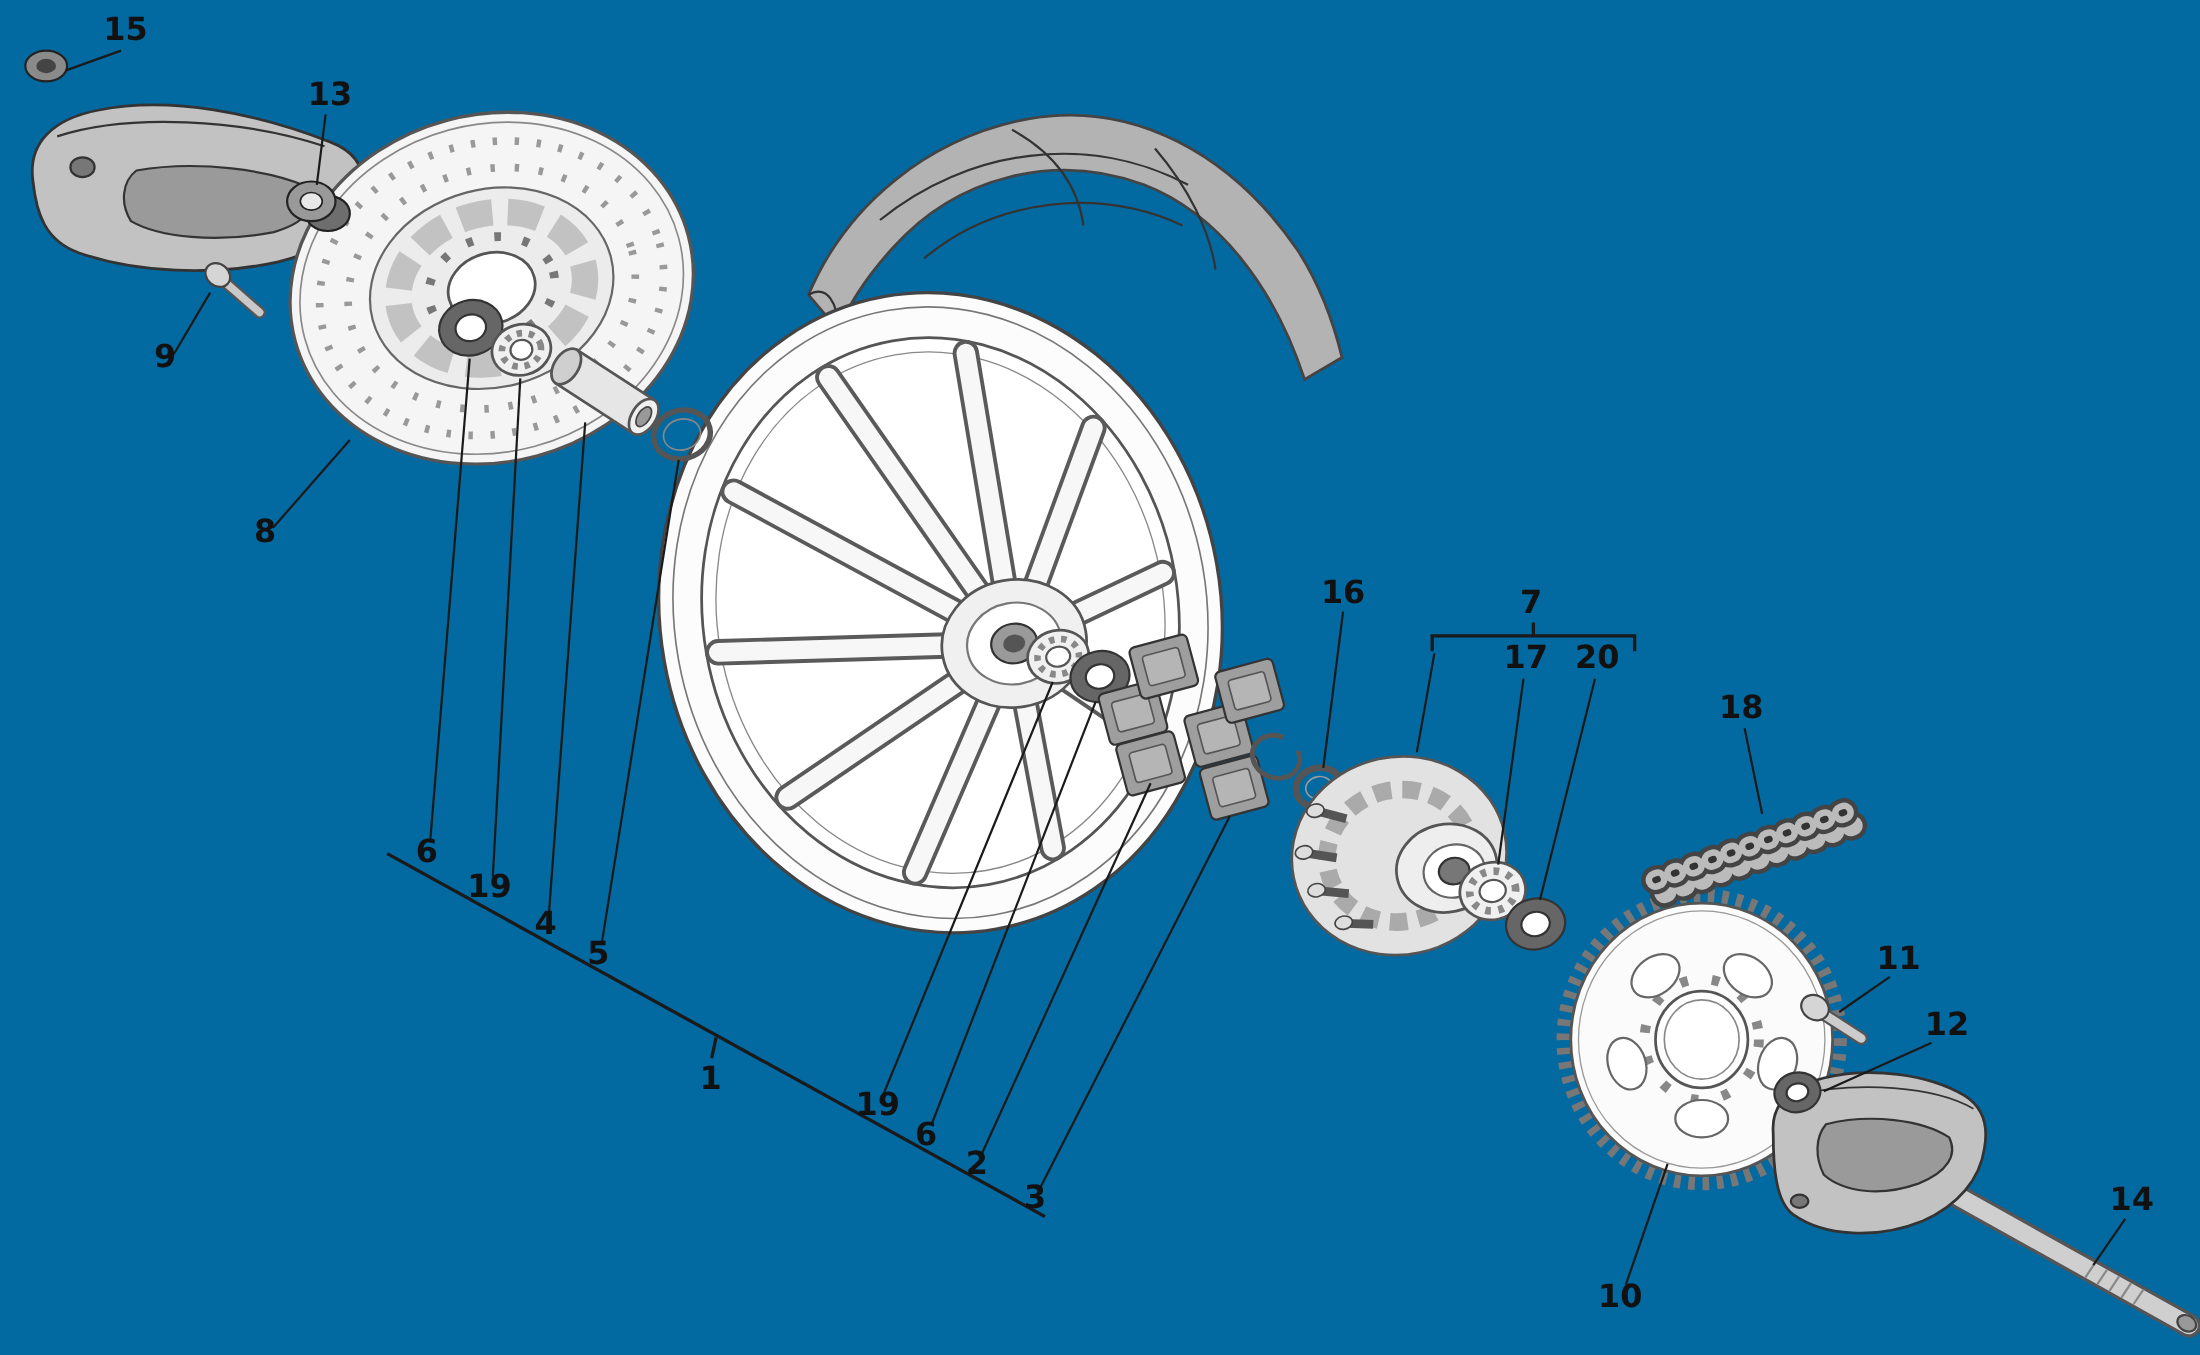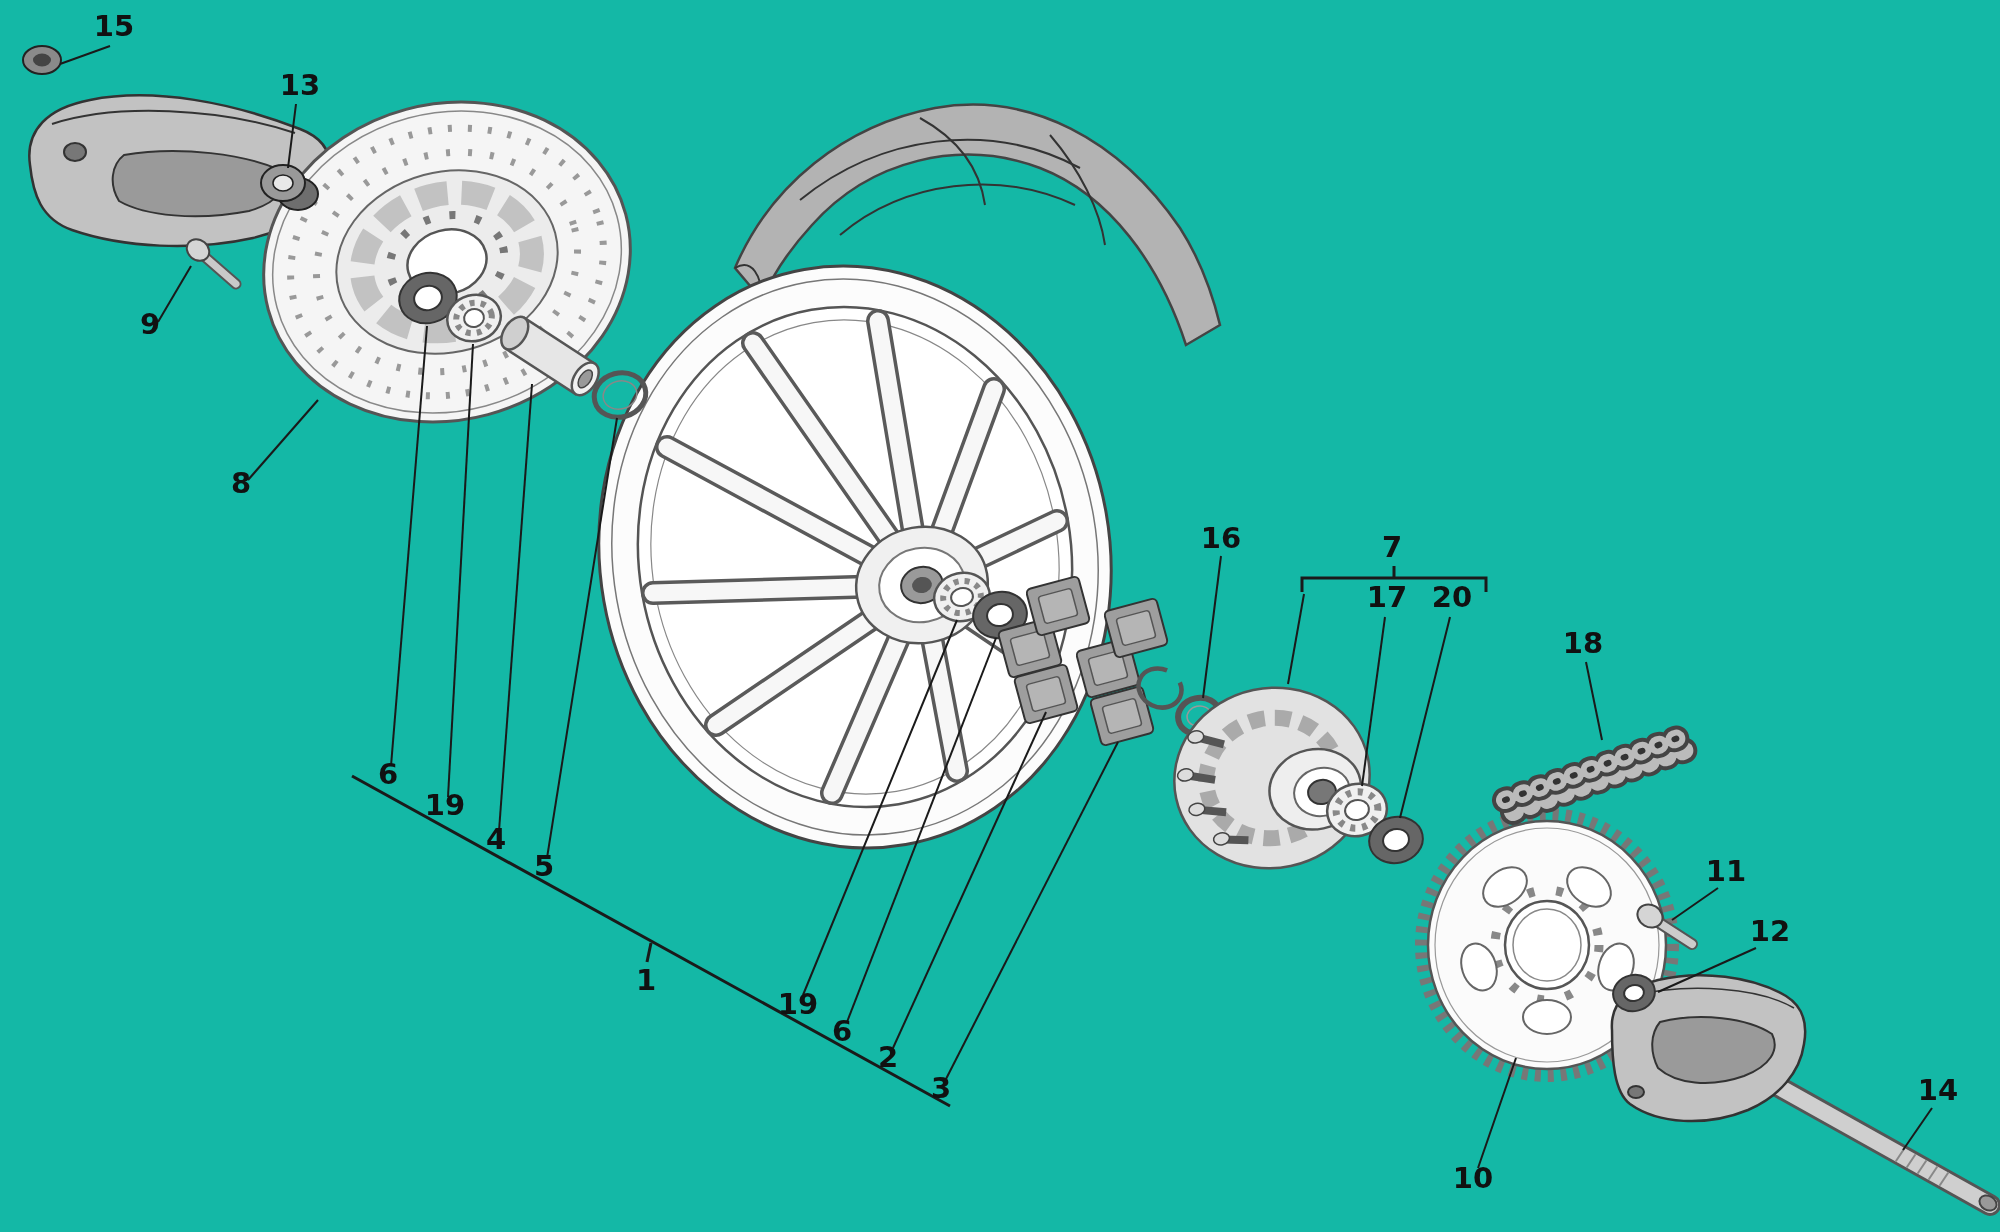--- a/index.html
+++ b/index.html
@@ -1,19 +1,19 @@
 <!DOCTYPE html>
 <html><head>
 <meta charset="utf-8">
 <style>
   html,body{margin:0;padding:0;background:#ffffff;}
   .stage{
     position:relative;
     width:2000px;height:1232px;
-    background:#14b8a6;
+    background:#0369a1;
     font-family:"DejaVu Sans", sans-serif;
     overflow:hidden;
   }
   svg{display:block;}
   .callout{
     font-family:"DejaVu Sans", sans-serif;
     font-size:29px;
     font-weight:bold;
     fill:#111111;
     text-anchor:middle;

